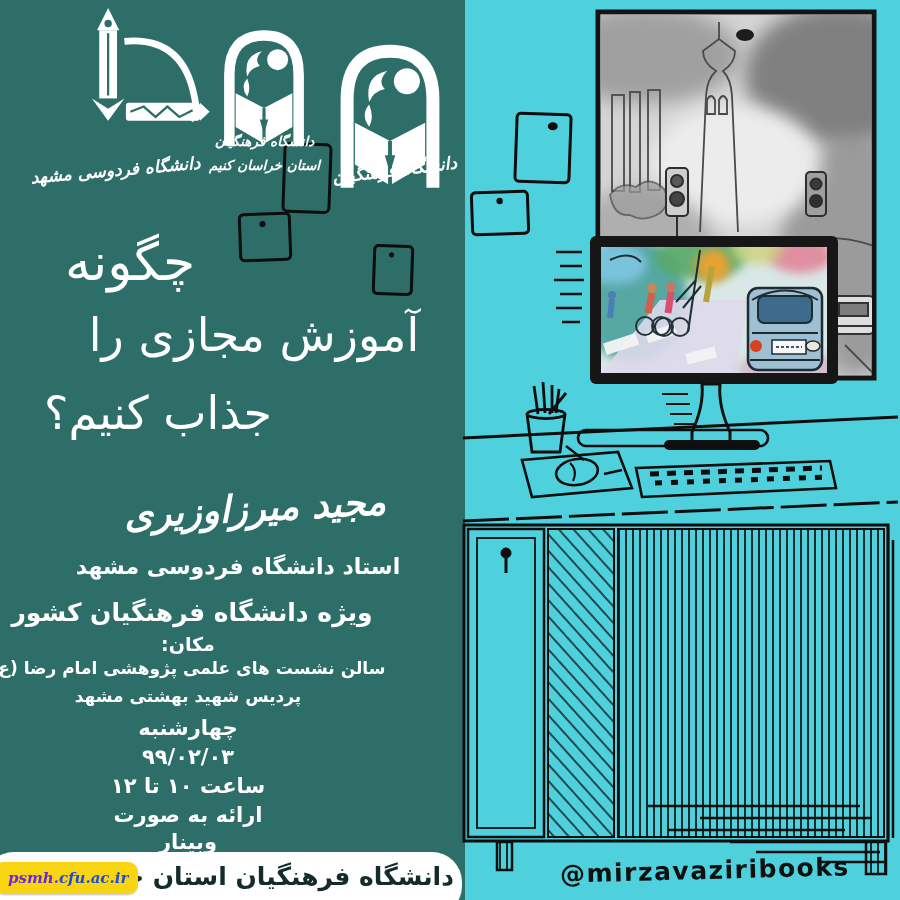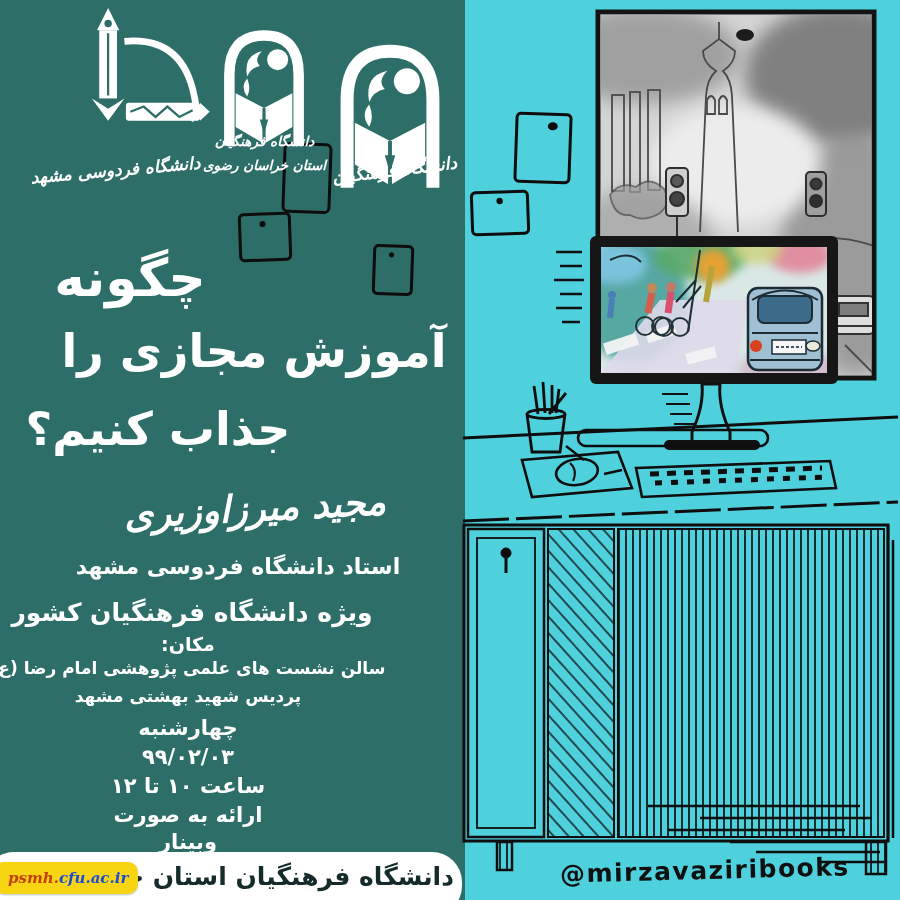--- a/index.html
+++ b/index.html
@@ -8,21 +8,21 @@
     background:#4fd0dd;
     font-family:"DejaVu Sans",sans-serif;
     position:relative;
   }
   .poster{position:absolute;inset:0;width:900px;height:900px;}
   .left-panel{position:absolute;left:0;top:0;width:465px;height:900px;background:#2d6e69;}
   svg.illus{position:absolute;left:0;top:0;width:900px;height:900px;pointer-events:none;}
 
   .txt{position:absolute;color:#ffffff;direction:rtl;text-align:center;}
 
-  .title-block{left:0;top:248px;width:460px;font-weight:700;}
+  .title-block{left:0;top:232px;width:460px;font-weight:400;}
   .t1{font-size:52px;transform:translateX(-100px);}
   .t2{font-size:46px;margin-top:16px;margin-left:48px;}
   .t3{font-size:46px;transform:translateX(-72px);margin-top:24px;}
 
   .speaker-name{
     left:0;top:487px;width:460px;font-size:37px;font-weight:700;font-style:italic;
     transform:translateX(25px) rotate(-3deg);
   }
   .speaker-role{left:8px;top:554px;width:460px;font-size:22px;font-weight:700;}
   .audience{left:0;top:598px;width:460px;font-size:25px;font-weight:700;transform:translateX(-38px);}
@@ -44,21 +44,21 @@
   .footer-banner{
     position:absolute;left:-16px;top:852px;width:478px;height:64px;background:#ffffff;
     border-radius:30px;z-index:5;display:flex;align-items:flex-start;justify-content:center;
   }
   .banner-text{color:#152a2a;font-weight:700;font-size:25px;direction:rtl;margin-top:10px;margin-right:8px;}
   .url-badge{
     position:absolute;left:-6px;top:862px;z-index:6;background:#f7d513;border-radius:10px;
     padding:7px 10px 7px 14px;font-family:"DejaVu Serif",serif;font-style:italic;font-weight:700;font-size:15px;
     box-shadow:0 1px 2px rgba(0,0,0,.25);
   }
-  .url-prefix{color:#c2410c;}
+  .url-prefix{color:#6d28d9;}
   .url-rest{color:#1c4bd8;margin-top:12px;}
 
   .ig-handle{
     position:absolute;left:560px;top:856px;z-index:4;
     font-size:25px;color:#101010;letter-spacing:1.5px;font-weight:600;transform:rotate(-1.5deg);
   }
 </style>
 </head>
 <body>
 
@@ -280,21 +280,21 @@
       <use href="#farhangian-logo" x="222" y="28" width="84" height="118"></use>
     </g>
     <g>
       <use href="#farhangian-logo" x="338" y="42" width="104" height="146"></use>
     </g>
   </svg>
 
   <div class="txt ferdowsi-caption">دانشگاه فردوسی مشهد</div>
   <div class="txt farhangian-mid-caption">
     <div>دانشگاه فرهنگیان</div>
-    <div>استان خراسان رضوی</div>
+    <div>استان خراسان کنیم</div>
   </div>
   <div class="txt farhangian-right-caption">دانشگاه فرهنگیان</div>
 
   <div class="txt title-block">
     <div class="t1">چگونه</div>
     <div class="t2">آموزش مجازی را</div>
     <div class="t3">جذاب کنیم؟</div>
   </div>
 
   <div class="txt speaker-name">مجید میرزاوزیری</div>

